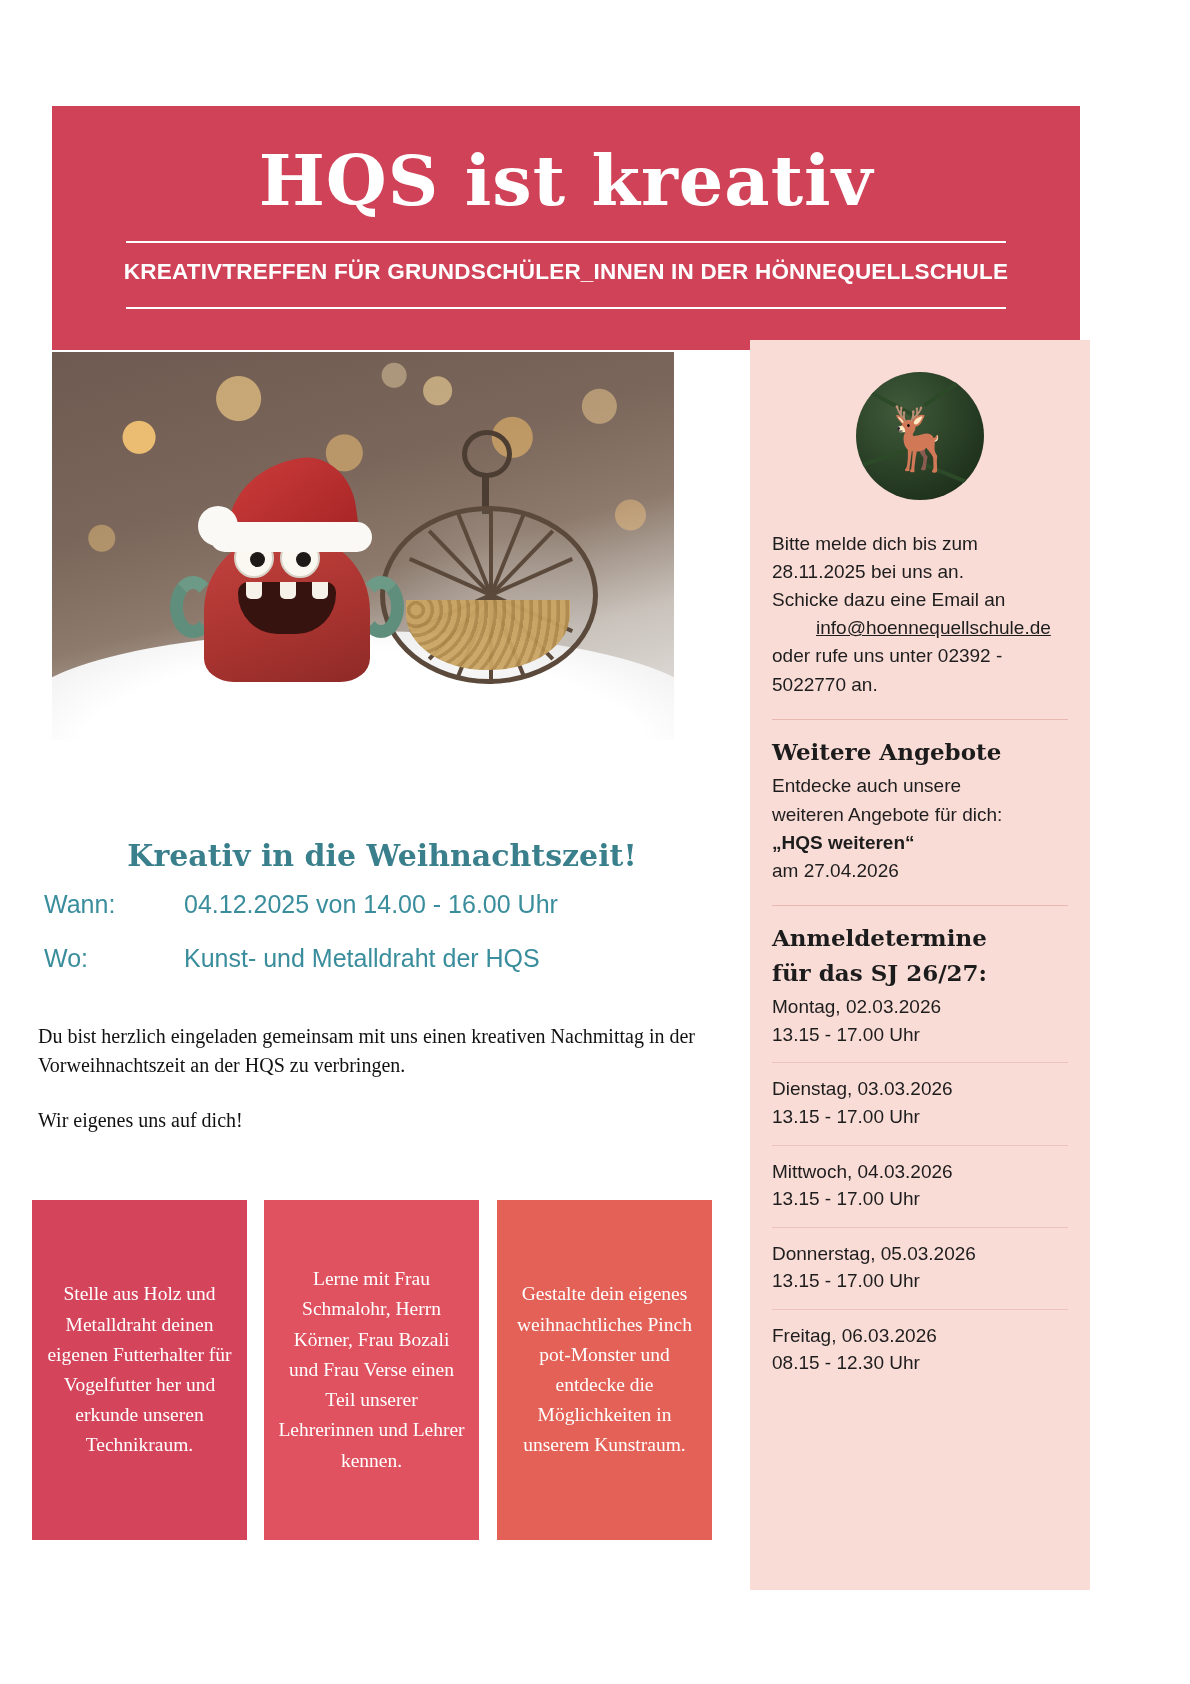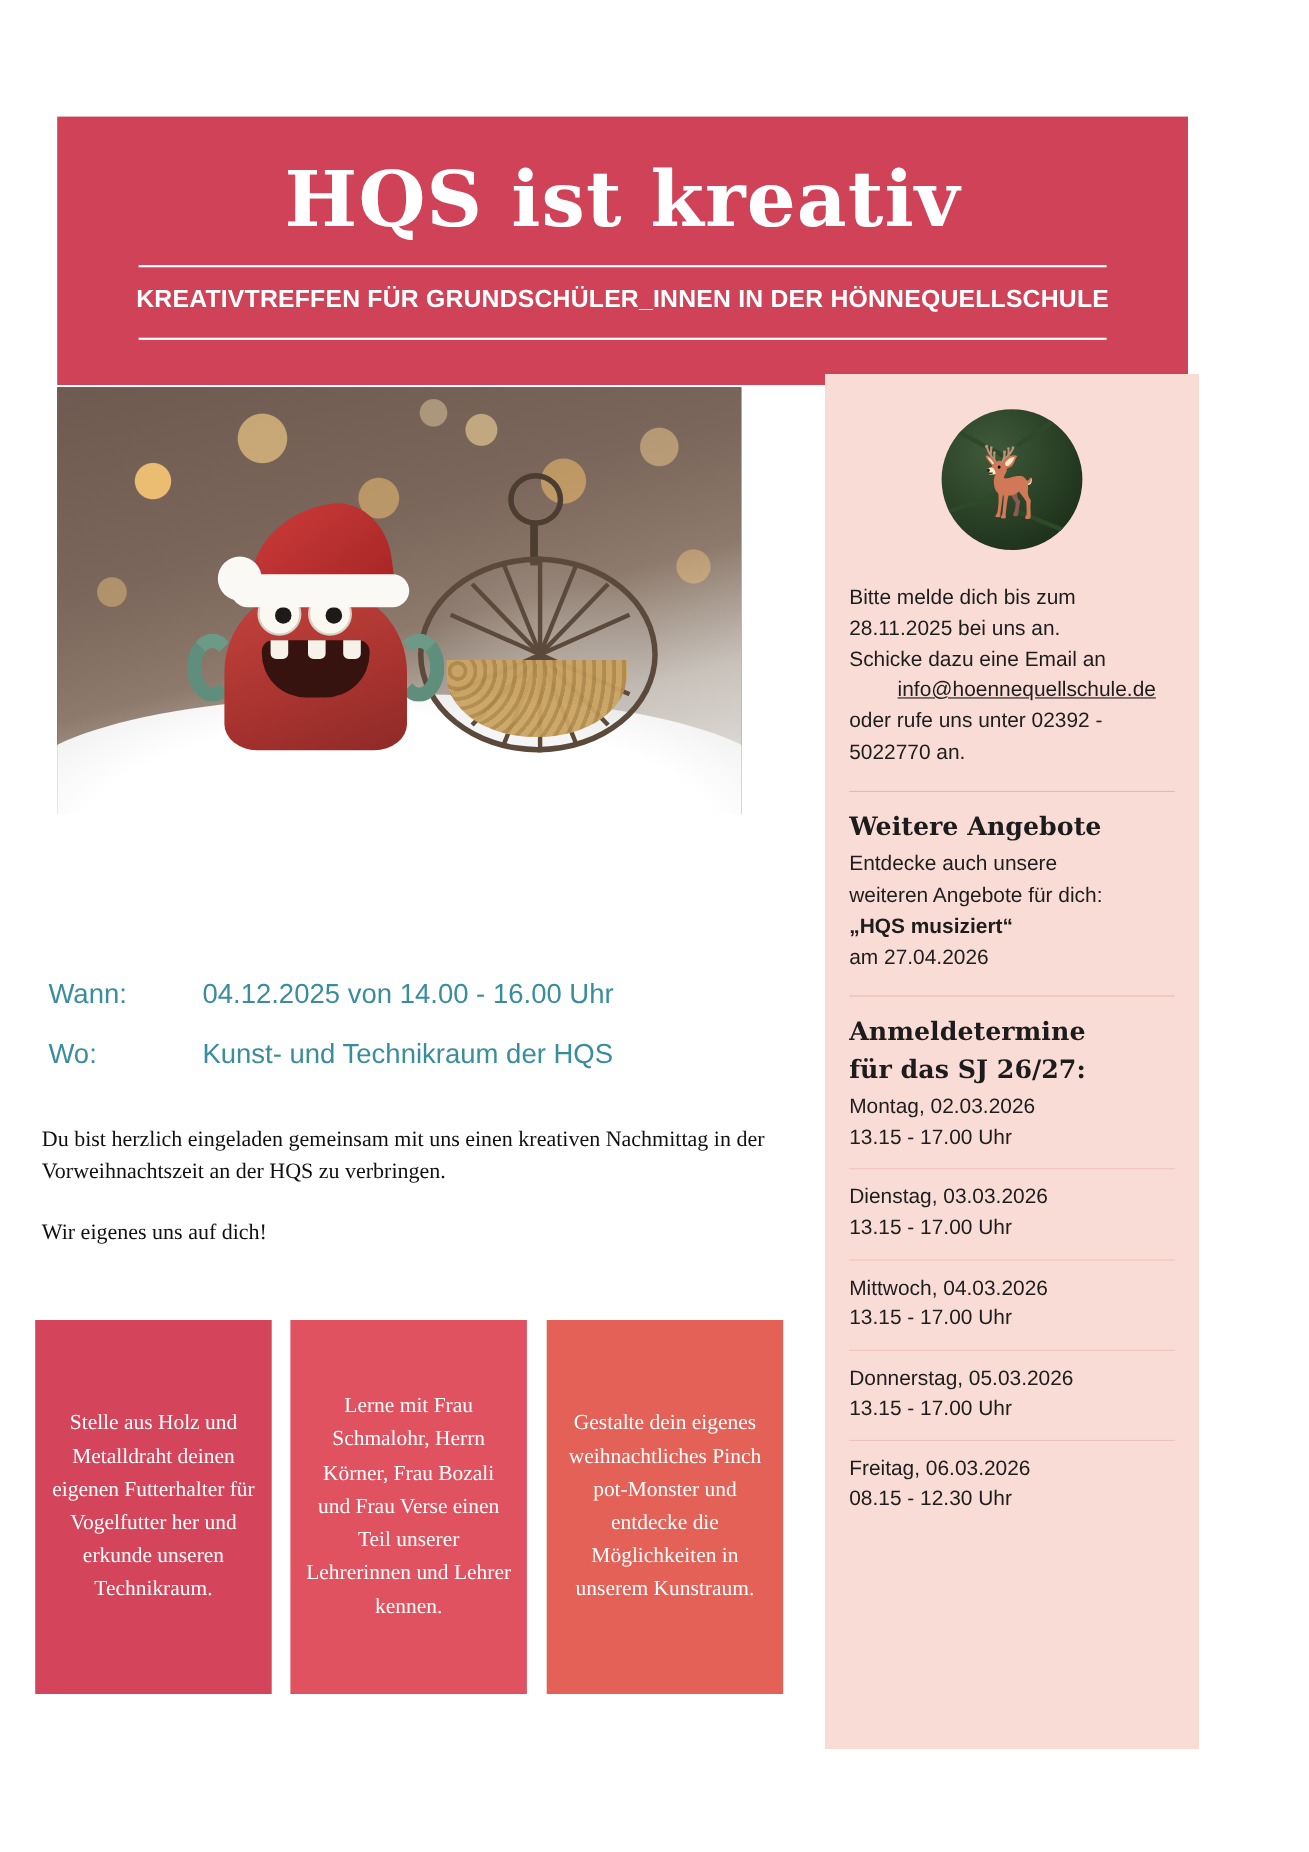--- a/index.html
+++ b/index.html
@@ -261,26 +261,27 @@
           <div class="pupil"></div>
         </div>
       <div class="hat">
         <div class="hat-cone"></div>
         <div class="hat-brim"></div>
         <div class="hat-pom"></div>
       </div>
     </div>
   </div>
 
+  <div class="headline2">Kreativ in die Weihnachtszeit!</div>
 
   <div class="kv when">
     <span class="k">Wann:</span><span>04.12.2025 von 14.00 - 16.00 Uhr</span>
   </div>
   <div class="kv where">
-    <span class="k">Wo:</span><span>Kunst- und Technikraum der HQS</span>
+    <span class="k">Wo:</span><span>Kunst- und Metalldraht der HQS</span>
   </div>
 
   <div class="body-text">
     <p>Du bist herzlich eingeladen gemeinsam mit uns einen kreativen Nachmittag in der Vorweihnachtszeit an der HQS zu verbringen.</p>
     <p>Wir eigenes uns auf dich!</p>
   </div>
 
   <div class="cards">
     <div class="card c1">Stelle aus Holz und Metalldraht deinen eigenen Futterhalter für Vogelfutter her und erkunde unseren Technikraum.</div>
     <div class="card c2">Lerne mit Frau Schmalohr, Herrn Körner, Frau Bozali und Frau Verse einen Teil unserer Lehrerinnen und Lehrer kennen.</div>
@@ -305,21 +306,21 @@
       <p class="sb-p">oder rufe uns unter 02392 -</p>
       <p class="sb-p">5022770 an.</p>
     </div>
 
     <div class="sb-sep"></div>
 
     <div class="sb-block">
       <div class="sb-h">Weitere Angebote</div>
       <p class="sb-p">Entdecke auch unsere</p>
       <p class="sb-p">weiteren Angebote für dich:</p>
-      <p class="sb-p sb-strong">„HQS musiziert“</p>
+      <p class="sb-p sb-strong">„HQS weiteren“</p>
       <p class="sb-p">am 27.04.2026</p>
     </div>
 
     <div class="sb-sep"></div>
 
     <div class="sb-block">
       <div class="sb-h">Anmeldetermine</div>
       <div class="sb-h">für das SJ 26/27:</div>
 
       <div class="term">Montag, 02.03.2026</div>

